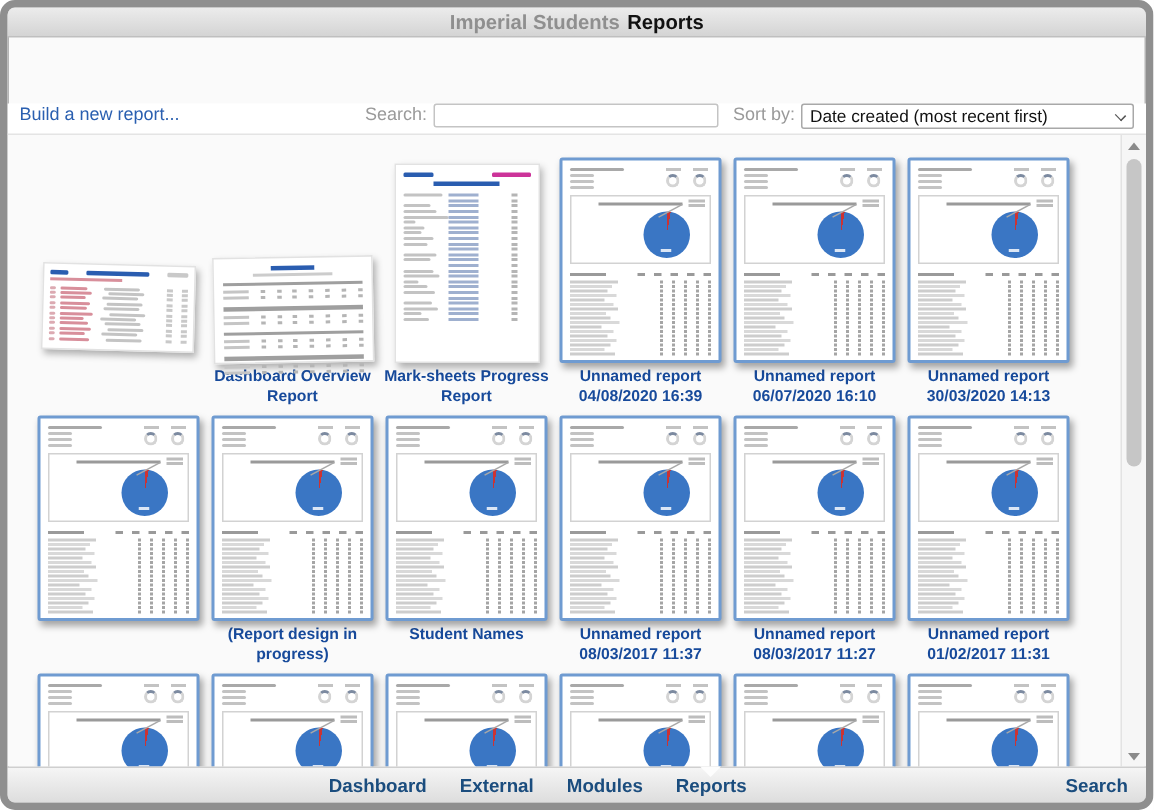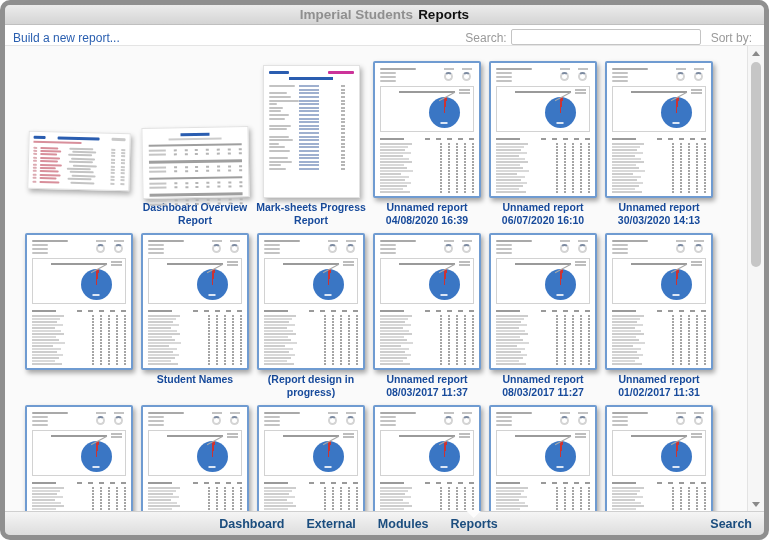--- a/index.html
+++ b/index.html
@@ -24,22 +24,22 @@
     font-size:13.5px; font-weight:bold; gap:5px;
   }
   .t-app{ color:#8f8f8f; }
   .t-page{ color:#111111; }
 
   
   .toolbar{
     height:21px; flex:0 0 21px;
     background:#ffffff;
     border-bottom:1px solid #e4e4e4;
-    display:flex; align-items:flex-end;
-    padding:0 8px; font-size:12px;
+    display:flex; align-items:flex-start;
+    padding:0 8px; font-size:12px;margin-top:44px;
   }
   .build-link{ color:#2a5fb0; cursor:pointer; text-decoration:none; }
   .spacer{ flex:1; }
   .g-label{ color:#9a9a9a; margin-right:4px; }
   .search-input{
     width:190px; height:16px;
     border:1px solid #c4c4c4; border-radius:2px;
     font-size:11px; padding:0 3px;
     margin-right:10px;
   }
@@ -183,20 +183,24 @@
     <span class="t-app">Imperial Students</span>
     <span class="t-page">Reports</span>
   </div>
 
   <div class="toolbar">
     <a class="build-link">Build a new report...</a>
     <span class="spacer"></span>
     <span class="g-label">Search:</span>
     <input class="search-input" type="text" value="" style="">
     <span class="g-label">Sort by:</span>
+    <div class="selwrap">
+      <span class="selval">Date created (most recent first)</span>
+      <span class="chev"></span>
+    </div>
   </div>
 
   <div class="content">
     <div id="grid">
         <div class="thumb-row">
           <div class="cell">
             <div class="thumbwrap">
               <div class="page plain pg-l1">
                 <div class="l1-head">
                   <div class="bar" style="width: 12px; height: 3px; background: rgb(42, 93, 176);"></div>
@@ -1640,21 +1644,22 @@
                       <span></span>
                       <span></span>
                       <span></span>
                       <span></span>
                     </div>
                   </div>
                 </div>
               </div>
             </div>
             <div class="thumb-label">
-              <div>Student Names</div>
+              <div>(Report design in</div>
+              <div>progress)</div>
             </div>
           </div>
           <div class="cell">
             <div class="thumbwrap">
               <div class="page pg-pie">
                 <div class="pp-head">
                   <div class="pp-lines">
                     <div class="bar" style="width: 36px; height: 2px; background: rgb(169, 169, 169);"></div>
                     <div class="bar" style="width: 16px; height: 2px; background: rgb(195, 195, 195);"></div>
                     <div class="bar" style="width: 16px; height: 2px; background: rgb(195, 195, 195);"></div>
@@ -1857,22 +1862,21 @@
                       <span></span>
                       <span></span>
                       <span></span>
                       <span></span>
                     </div>
                   </div>
                 </div>
               </div>
             </div>
             <div class="thumb-label">
-              <div>(Report design in</div>
-              <div>progress)</div>
+              <div>Student Names</div>
             </div>
           </div>
           <div class="cell">
             <div class="thumbwrap">
               <div class="page pg-pie">
                 <div class="pp-head">
                   <div class="pp-lines">
                     <div class="bar" style="width: 36px; height: 2px; background: rgb(169, 169, 169);"></div>
                     <div class="bar" style="width: 16px; height: 2px; background: rgb(195, 195, 195);"></div>
                     <div class="bar" style="width: 16px; height: 2px; background: rgb(195, 195, 195);"></div>

